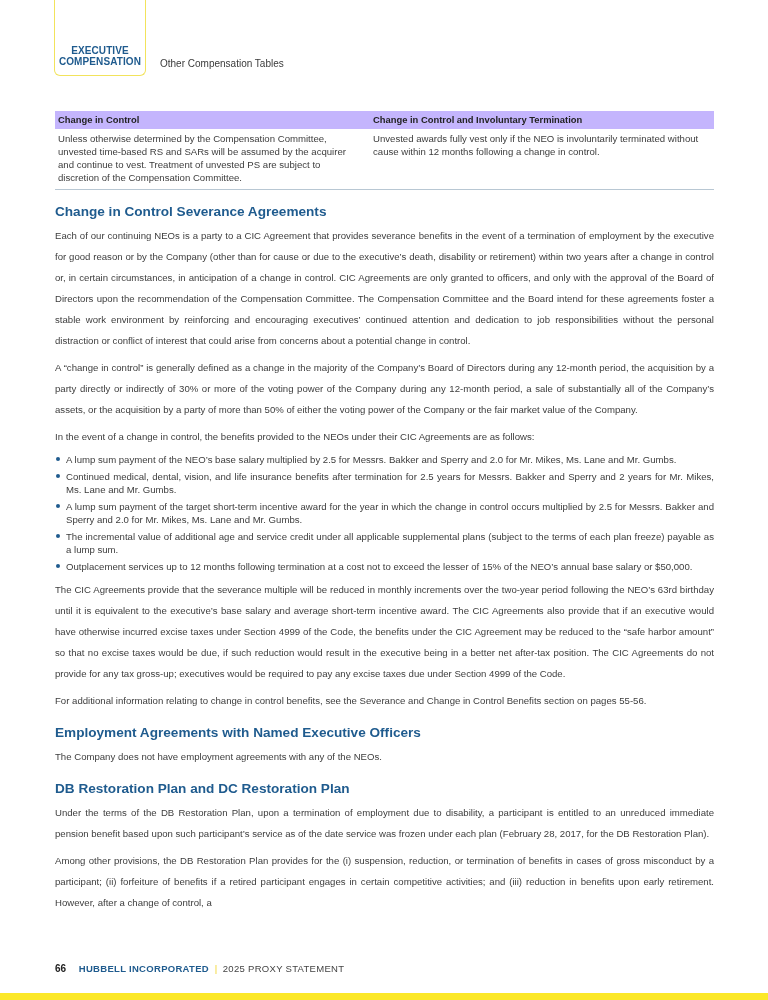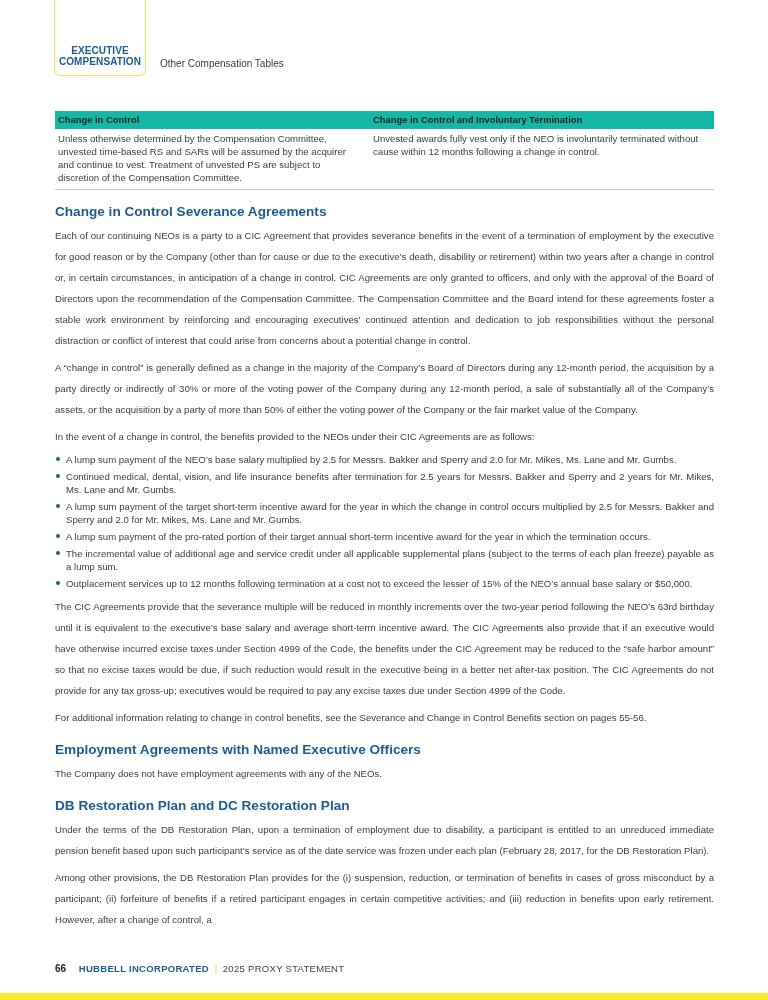--- a/index.html
+++ b/index.html
@@ -52,21 +52,21 @@
       top: 111px;
       width: 659px;
     }
     table.cic-table {
       width: 100%;
       border-collapse: collapse;
       font-size: 9.6px;
       line-height: 13px;
     }
     table.cic-table th {
-      background: #14b8a6;
+      background: #c4b5fd;
       color: #222;
       font-weight: bold;
       text-align: left;
       padding: 2px 3px 3px 3px;
       font-size: 9.4px;
     }
     table.cic-table td {
       vertical-align: top;
       padding: 3px 3px 5px 3px;
       color: #3d3d3d;
@@ -173,21 +173,20 @@
   </table>
 
   <h2>Change in Control Severance Agreements</h2>
   <p>Each of our continuing NEOs is a party to a CIC Agreement that provides severance benefits in the event of a termination of employment by the executive for good reason or by the Company (other than for cause or due to the executive’s death, disability or retirement) within two years after a change in control or, in certain circumstances, in anticipation of a change in control. CIC Agreements are only granted to officers, and only with the approval of the Board of Directors upon the recommendation of the Compensation Committee. The Compensation Committee and the Board intend for these agreements foster a stable work environment by reinforcing and encouraging executives’ continued attention and dedication to job responsibilities without the personal distraction or conflict of interest that could arise from concerns about a potential change in control.</p>
   <p>A “change in control” is generally defined as a change in the majority of the Company’s Board of Directors during any 12-month period, the acquisition by a party directly or indirectly of 30% or more of the voting power of the Company during any 12-month period, a sale of substantially all of the Company’s assets, or the acquisition by a party of more than 50% of either the voting power of the Company or the fair market value of the Company.</p>
   <p>In the event of a change in control, the benefits provided to the NEOs under their CIC Agreements are as follows:</p>
   <ul class="bullets">
     <li><span class="dot"></span><span>A lump sum payment of the NEO’s base salary multiplied by 2.5 for Messrs. Bakker and Sperry and 2.0 for Mr. Mikes, Ms. Lane and Mr. Gumbs.</span></li>
     <li><span class="dot"></span><span>Continued medical, dental, vision, and life insurance benefits after termination for 2.5 years for Messrs. Bakker and Sperry and 2 years for Mr. Mikes, Ms. Lane and Mr. Gumbs.</span></li>
     <li><span class="dot"></span><span>A lump sum payment of the target short-term incentive award for the year in which the change in control occurs multiplied by 2.5 for Messrs. Bakker and Sperry and 2.0 for Mr. Mikes, Ms. Lane and Mr. Gumbs.</span></li>
-    <li><span class="dot"></span><span>A lump sum payment of the pro-rated portion of their target annual short-term incentive award for the year in which the termination occurs.</span></li>
     <li><span class="dot"></span><span>The incremental value of additional age and service credit under all applicable supplemental plans (subject to the terms of each plan freeze) payable as a lump sum.</span></li>
     <li><span class="dot"></span><span>Outplacement services up to 12 months following termination at a cost not to exceed the lesser of 15% of the NEO’s annual base salary or $50,000.</span></li>
   </ul>
   <p>The CIC Agreements provide that the severance multiple will be reduced in monthly increments over the two-year period following the NEO’s 63rd birthday until it is equivalent to the executive’s base salary and average short-term incentive award. The CIC Agreements also provide that if an executive would have otherwise incurred excise taxes under Section 4999 of the Code, the benefits under the CIC Agreement may be reduced to the “safe harbor amount” so that no excise taxes would be due, if such reduction would result in the executive being in a better net after-tax position. The CIC Agreements do not provide for any tax gross-up; executives would be required to pay any excise taxes due under Section 4999 of the Code.</p>
   <p>For additional information relating to change in control benefits, see the Severance and Change in Control Benefits section on pages 55-56.</p>
 
   <h2>Employment Agreements with Named Executive Officers</h2>
   <p>The Company does not have employment agreements with any of the NEOs.</p>
 
   <h2>DB Restoration Plan and DC Restoration Plan</h2>

